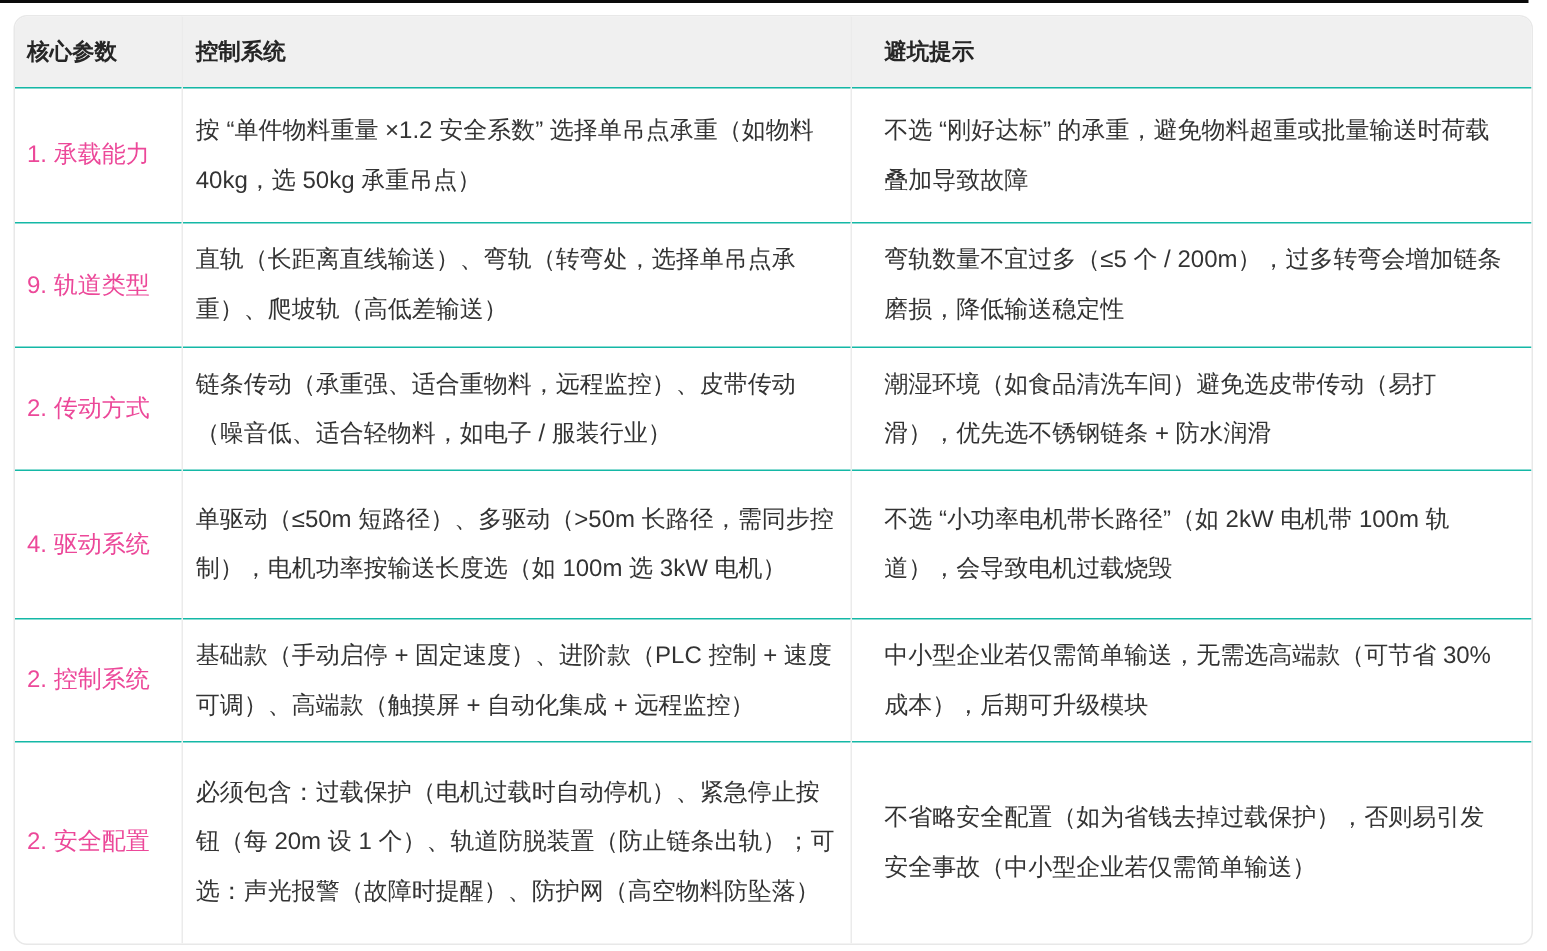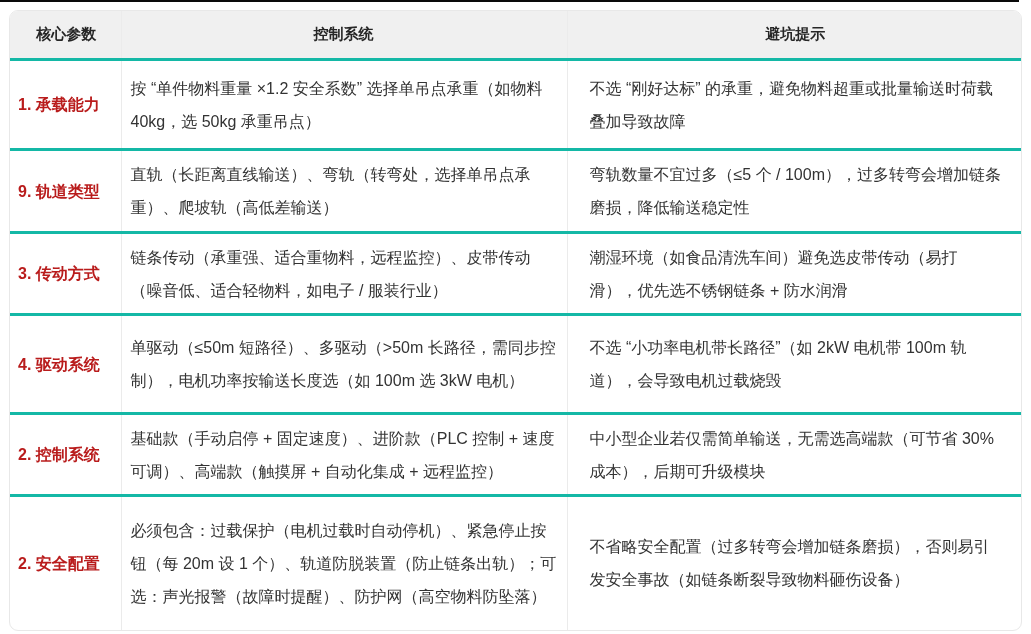--- a/index.html
+++ b/index.html
@@ -38,38 +38,38 @@
     table-layout: fixed;
   }
   col.w1 { width: 111px; }
   col.w2 { width: 446px; }
   th {
     background: #f0f0f0;
     height: 47px;
     font-size: 15px;
     font-weight: 700;
     color: #262626;
-    text-align: center;
+    text-align: left;
     vertical-align: middle;
   }
   td {
     font-size: 16px;
     line-height: 33px;
     color: #333333;
     vertical-align: middle;
   }
   th, td { padding-top: 0; padding-bottom: 0; }
   .c1 { padding-left: 8px;  padding-right: 6px; }
   .c2 { padding-left: 9px;  padding-right: 10px; }
   .c3 { padding-left: 22px; padding-right: 20px; margin-top: 33px; }
-  tbody td { border-top: 3px solid #14b8a6; }
+  tbody td { border-top: 1px solid #14b8a6; }
   .c2, .c3 { border-left: 1px solid #ebebeb; }
   td.c1 {
-    font-weight: 700;
-    color: #b91c1c;
+    font-weight: 400;
+    color: #ec4899;
     white-space: nowrap;
   }
   tbody tr:nth-child(1) { height: 90px; }
   tbody tr:nth-child(2) { height: 83px; }
   tbody tr:nth-child(3) { height: 82px; }
   tbody tr:nth-child(4) { height: 99px; }
   tbody tr:nth-child(5) { height: 82px; }
   tbody tr:nth-child(6) { height: 134px; }
 </style>
 </head>
@@ -93,37 +93,37 @@
     </thead>
     <tbody>
       <tr>
         <td class="c1">1. 承载能力</td>
         <td class="c2">按 “单件物料重量 ×1.2 安全系数” 选择单吊点承重（如物料 40kg，选 50kg 承重吊点）</td>
         <td class="c3">不选 “刚好达标” 的承重，避免物料超重或批量输送时荷载叠加导致故障</td>
       </tr>
       <tr>
         <td class="c1">9. 轨道类型</td>
         <td class="c2">直轨（长距离直线输送）、弯轨（转弯处，选择单吊点承重）、爬坡轨（高低差输送）</td>
-        <td class="c3">弯轨数量不宜过多（≤5 个 / 100m），过多转弯会增加链条磨损，降低输送稳定性</td>
+        <td class="c3">弯轨数量不宜过多（≤5 个 / 200m），过多转弯会增加链条磨损，降低输送稳定性</td>
       </tr>
       <tr>
-        <td class="c1">3. 传动方式</td>
+        <td class="c1">2. 传动方式</td>
         <td class="c2">链条传动（承重强、适合重物料，远程监控）、皮带传动（噪音低、适合轻物料，如电子 / 服装行业）</td>
         <td class="c3">潮湿环境（如食品清洗车间）避免选皮带传动（易打滑），优先选不锈钢链条 + 防水润滑</td>
       </tr>
       <tr>
         <td class="c1">4. 驱动系统</td>
         <td class="c2">单驱动（≤50m 短路径）、多驱动（&gt;50m 长路径，需同步控制），电机功率按输送长度选（如 100m 选 3kW 电机）</td>
         <td class="c3">不选 “小功率电机带长路径”（如 2kW 电机带 100m 轨道），会导致电机过载烧毁</td>
       </tr>
       <tr>
         <td class="c1">2. 控制系统</td>
         <td class="c2">基础款（手动启停 + 固定速度）、进阶款（PLC 控制 + 速度可调）、高端款（触摸屏 + 自动化集成 + 远程监控）</td>
         <td class="c3">中小型企业若仅需简单输送，无需选高端款（可节省 30% 成本），后期可升级模块</td>
       </tr>
       <tr>
         <td class="c1">2. 安全配置</td>
         <td class="c2">必须包含：过载保护（电机过载时自动停机）、紧急停止按钮（每 20m 设 1 个）、轨道防脱装置（防止链条出轨）；可选：声光报警（故障时提醒）、防护网（高空物料防坠落）</td>
-        <td class="c3">不省略安全配置（过多转弯会增加链条磨损），否则易引发安全事故（如链条断裂导致物料砸伤设备）</td>
+        <td class="c3">不省略安全配置（如为省钱去掉过载保护），否则易引发安全事故（中小型企业若仅需简单输送）</td>
       </tr>
     </tbody>
   </table>
 </div>
 
 </body></html>

